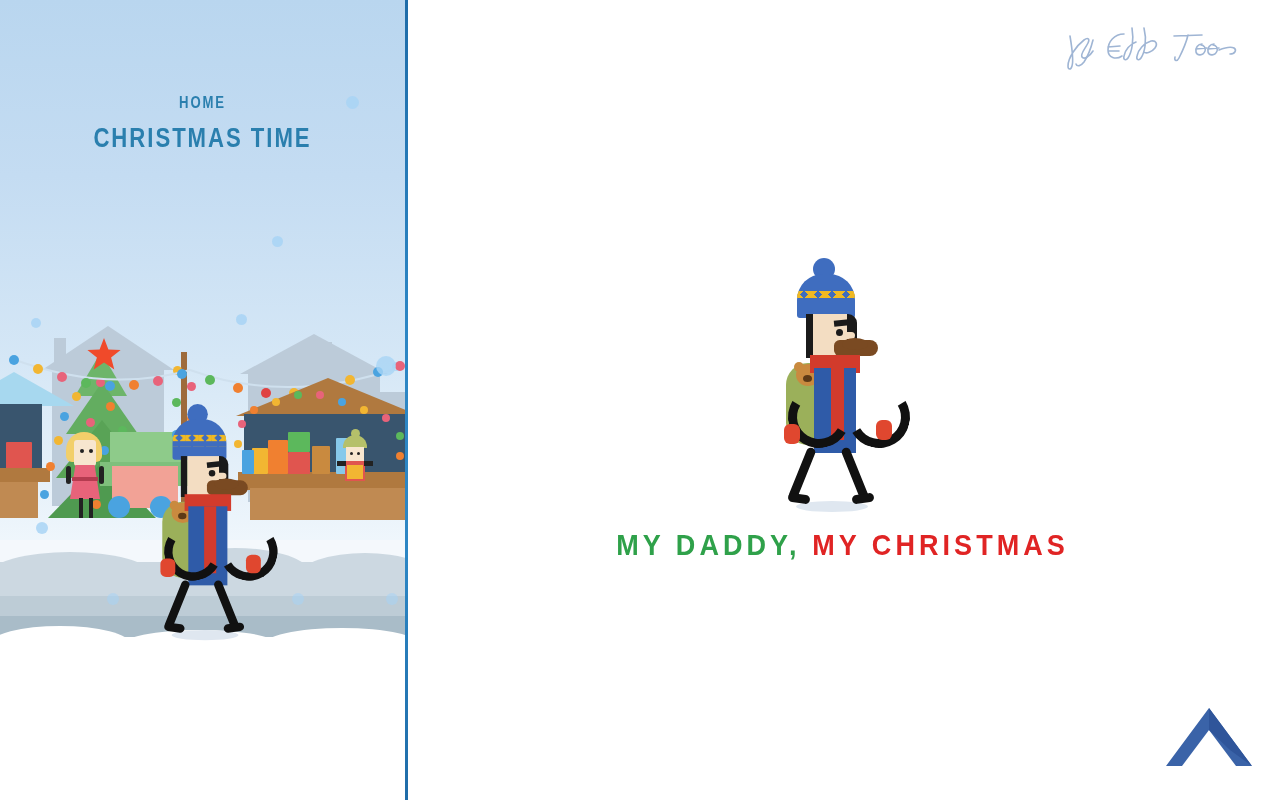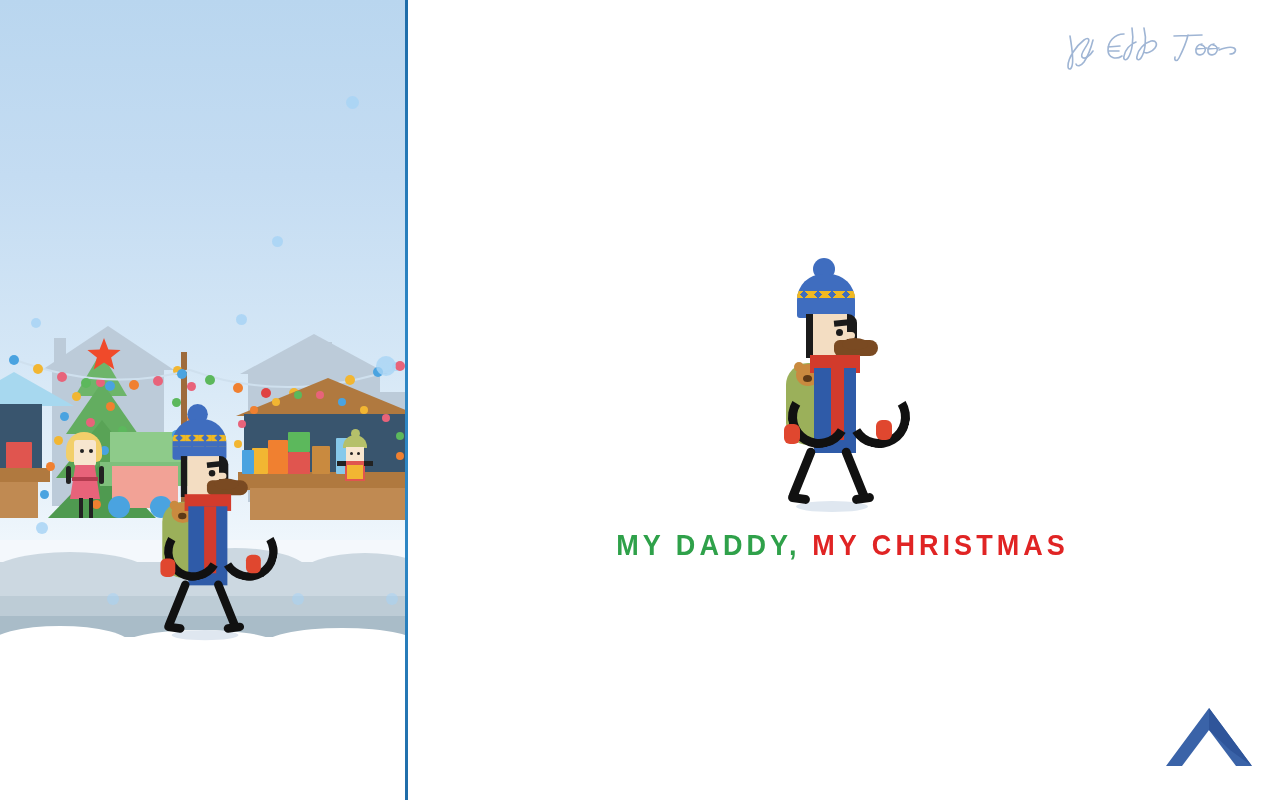--- a/index.html
+++ b/index.html
@@ -302,20 +302,24 @@
       <div class="legL"></div>
       <div class="legR"></div>
       <div class="footL"></div>
       <div class="footR"></div>
       <div class="armL"></div>
       <div class="armR"></div>
       <div class="mitL"></div>
       <div class="mitR"></div>
     </div>
 
+    <div class="panel-titles">
+      <div class="t-home">HOME</div>
+      <div class="t-xmas">CHRISTMAS TIME</div>
+    </div>
   </div>
 
   <div class="divider"></div>
 
   <div class="sig" title="by Ell Tee">
     <svg width="190" height="58" viewBox="0 0 190 58" fill="none" stroke="#9fb5d4" stroke-width="1.6" stroke-linecap="round">
       <path d="M8 18 C 10 30, 12 42, 10 48 C 9 52, 6 52, 6 48 C 6 40, 14 28, 22 22 C 26 19, 28 21, 26 25 C 23 31, 18 36, 20 39 C 22 42, 28 38, 31 33"></path>
       <path d="M31 22 C 29 30, 26 38, 22 44 C 19 48, 15 49, 14 46"></path>
       <path d="M62 16 C 52 16, 46 24, 46 32 C 46 40, 54 42, 60 38 M46 29 L58 28 M46 33 C 50 33, 54 33, 57 33"></path>
       <path d="M70 10 C 72 22, 70 34, 66 40 C 64 43, 61 42, 62 38 C 63 32, 68 26, 74 24"></path>

